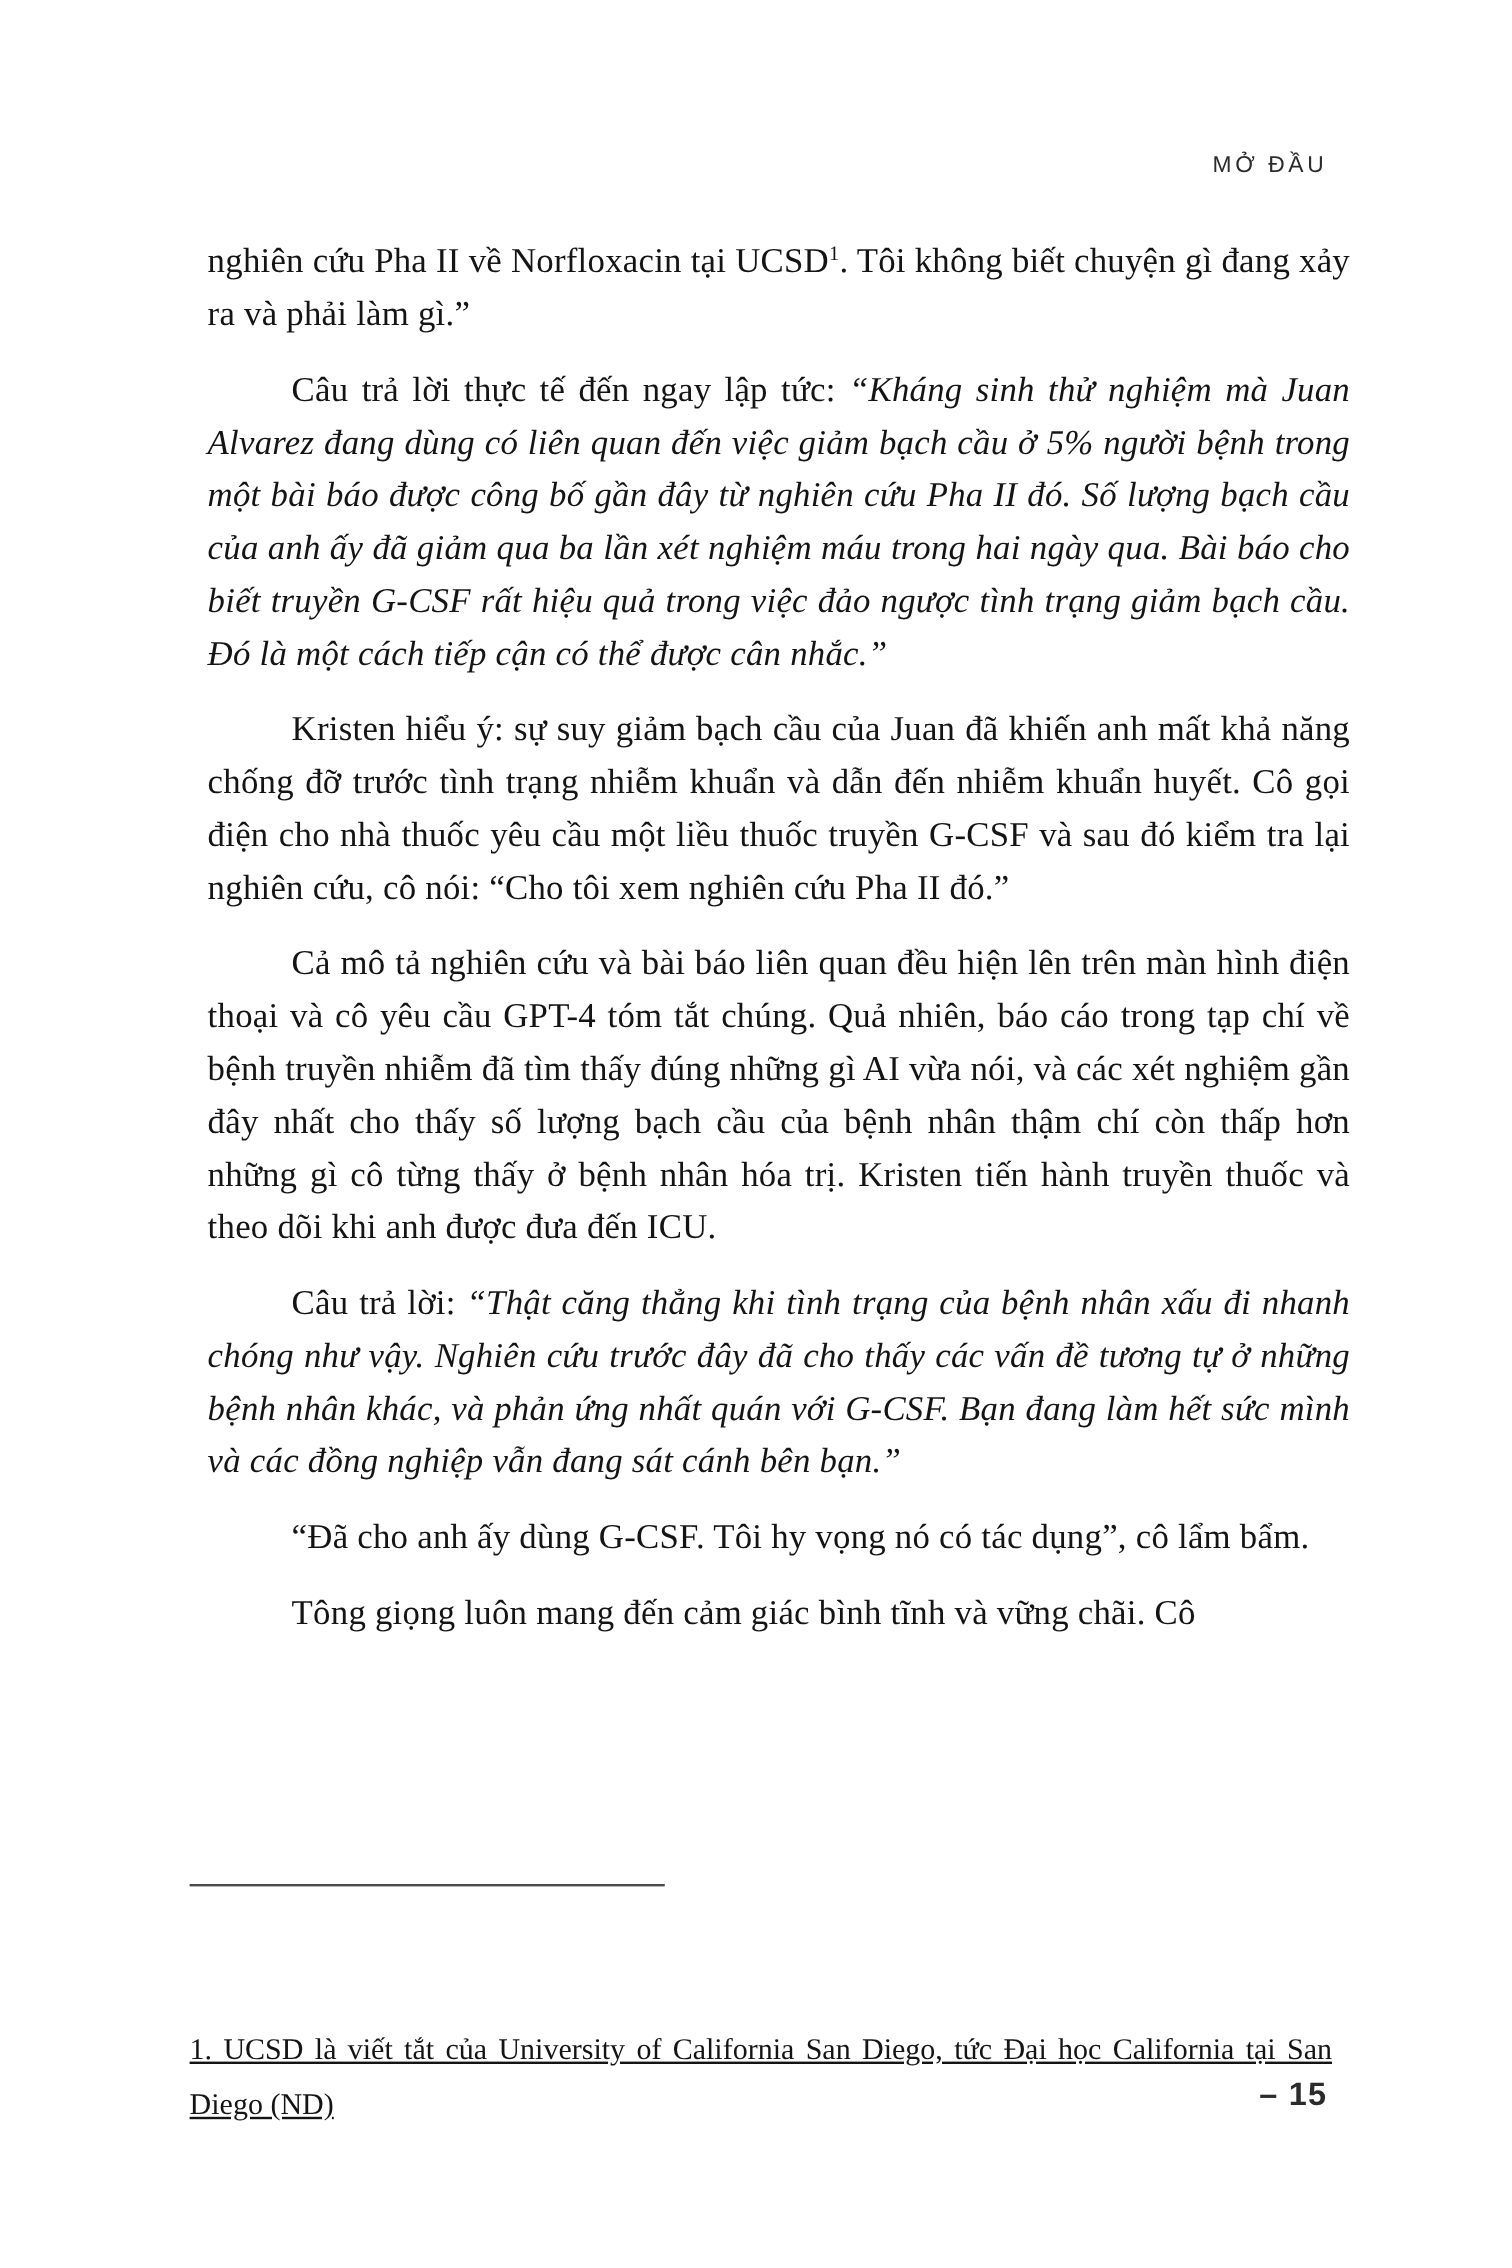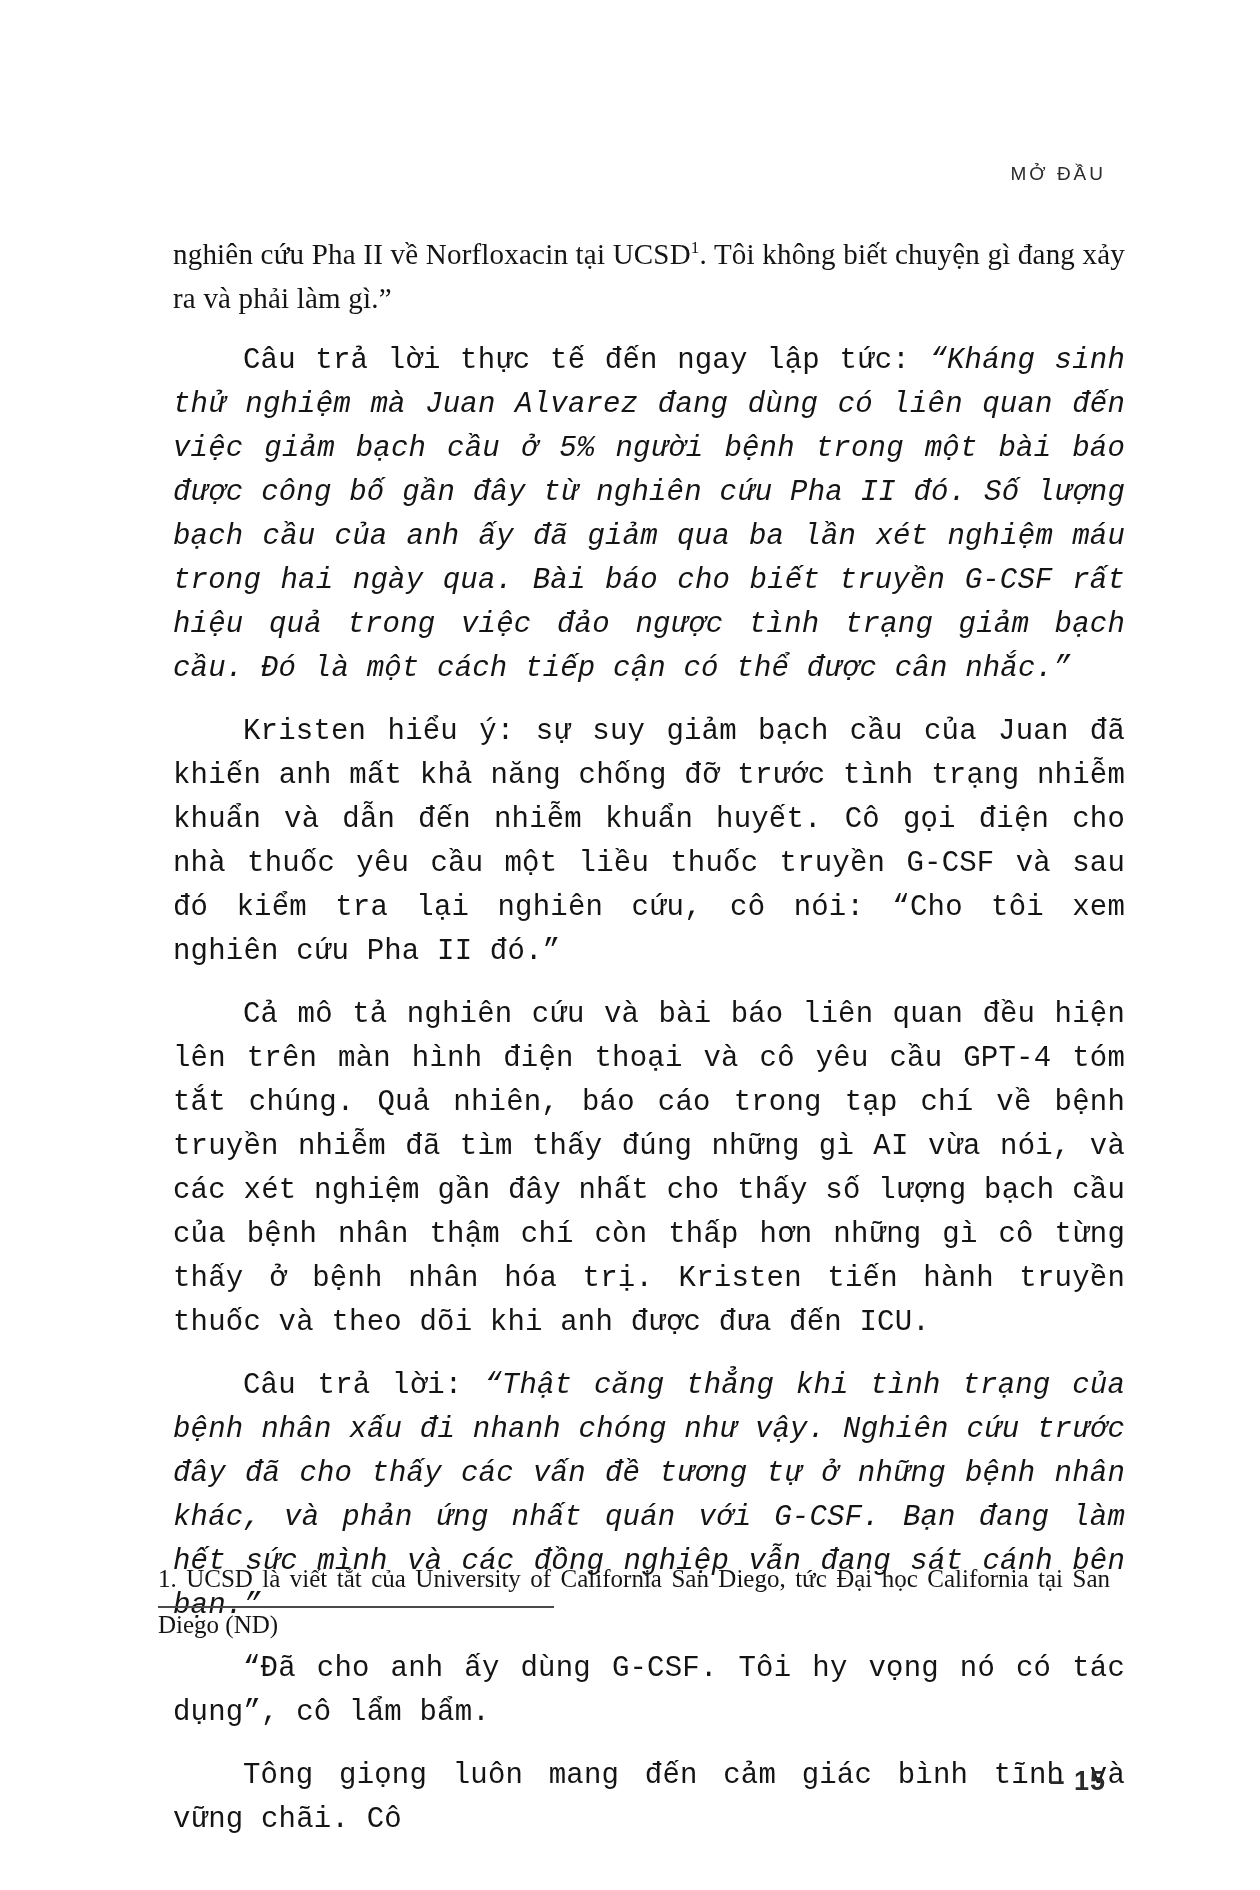--- a/index.html
+++ b/index.html
@@ -1,21 +1,21 @@
 <!DOCTYPE html>
 <html style="--text: #141414; --muted: #2b2b2b; --bg: #ffffff; --rule: #4a4a4a;"><head>
 <meta charset="utf-8">
 <style>
   :root {
     --text: #141414;
     --muted: #2b2b2b;
     --bg: #ffffff;
     --rule: #4a4a4a;
   }
-  * { box-sizing: border-box; margin-top: 36px; }
+  * { box-sizing: border-box; }
   html, body {
     margin: 0;
     padding: 0;
   }
   body {
     width: 1260px;
     height: 1890px;
     position: relative;
     overflow: hidden;
     background: var(--bg, #ffffff);
@@ -39,44 +39,45 @@
     position: absolute;
     top: 196px;
     left: 173px;
     width: 952px;
     text-align: justify;
     font-size: 29px;
     line-height: 44px;
     letter-spacing: 0.2px;
   }
   .para { margin: 0 0 19px 0; }
-  .para.indent { text-indent: 70px; font-family: Liberation Mono, monospace; }
+  .para.indent { text-indent: 70px; }
   .it { font-style: italic; }
   sup.fn-ref {
     font-size: 17px;
     line-height: 0;
     vertical-align: super;
   }
   .footnote-rule {
     position: absolute;
     top: 1570px;
     left: 158px;
     width: 396px;
     height: 2px;
     background: var(--rule, #4a4a4a);
   }
   .footnote {
     position: absolute;
-    top: 1520px;
+    top: 1686px;
     left: 158px;
     width: 952px;
     text-align: justify;
     font-size: 25px;
     line-height: 46px;
     color: var(--text, #141414);
+    text-decoration: underline;
   }
   .page-number {
     position: absolute;
     top: 1730px;
     left: 158px;
     width: 948px;
     text-align: right;
     font-family: "Liberation Sans", sans-serif;
     font-size: 27px;
     font-weight: 700;

